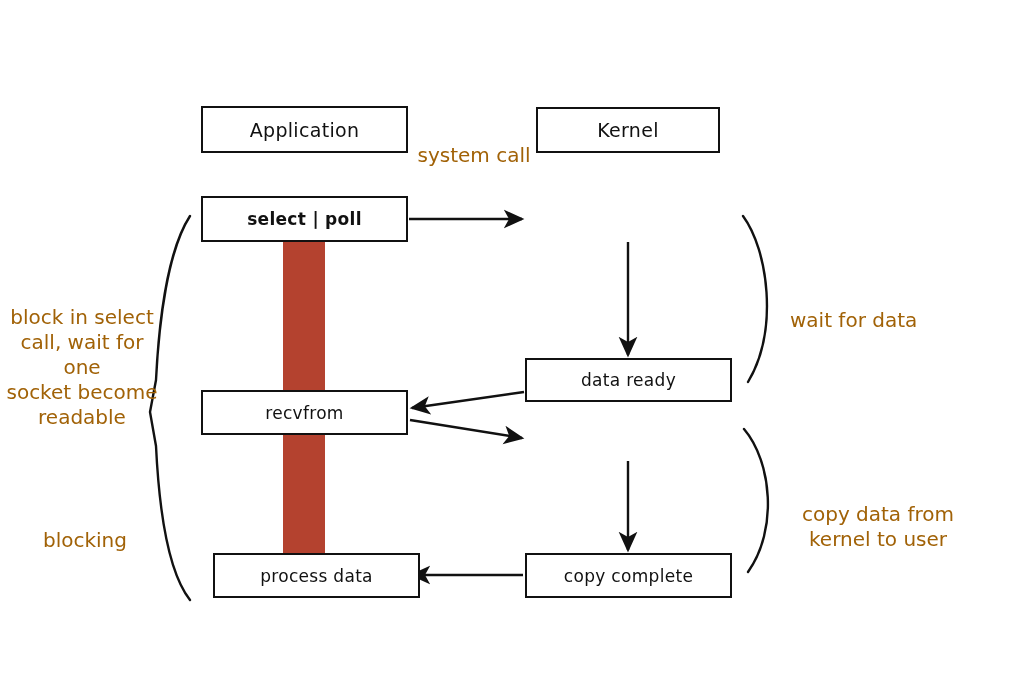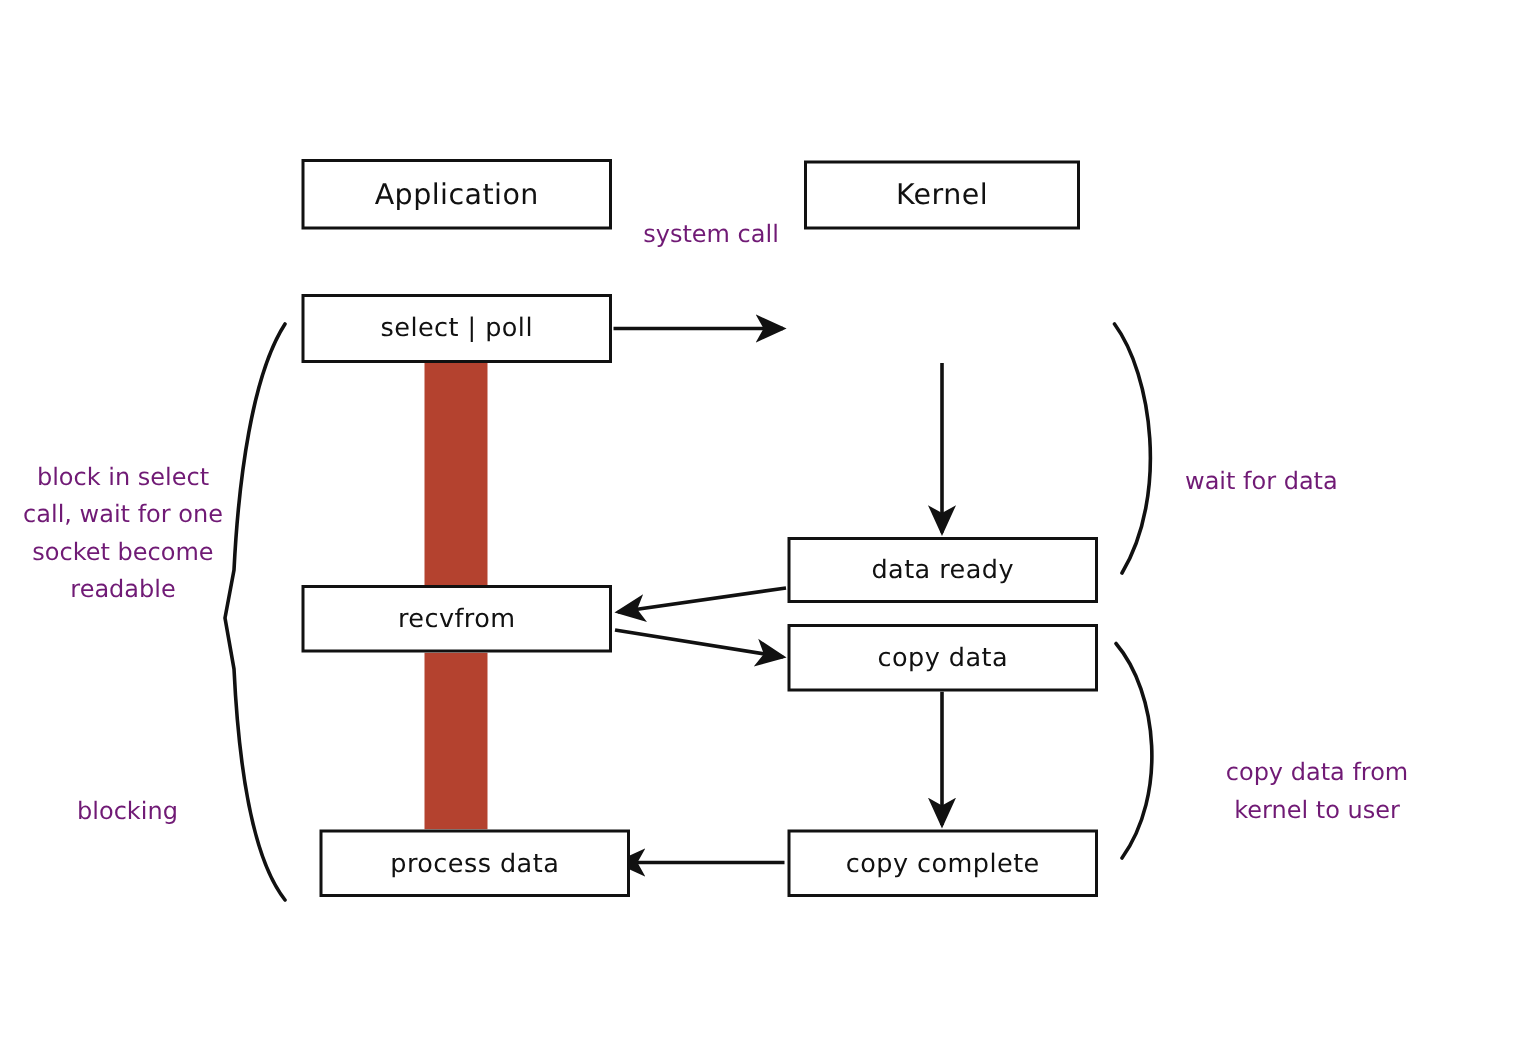--- a/index.html
+++ b/index.html
@@ -36,22 +36,22 @@
     align-items: center;
     justify-content: center;
     color: #111111;
     font-size: 17px;
     letter-spacing: 0.3px;
     z-index: 3;
   }
   .node.title-node { font-size: 19px; }
   .label {
     position: absolute;
-    color: #701a75;
-    font-size: 16px;
+    color: #a16207;
+    font-size: 20px;
     line-height: 25px;
     text-align: center;
     white-space: pre-line;
     z-index: 4;
   }
   .redbar {
     position: absolute;
     background: #b4422f;
     z-index: 2;
   }
@@ -95,36 +95,33 @@
   </div>
 
   <div class="label" style="left:414px; top:118px; width:120px;">
     <span>system call</span>
   </div>
 
   <div class="node title-node" style="left:536px; top:107px; width:184px; height:46px;">
     <span>Kernel</span>
   </div>
 
-  <div class="node" style="left:201px; top:196px; width:207px; height:46px;">
+  <div class="node" style="left:201px; top:196px; width:207px; height:46px;font-weight:bold;">
     <span>select | poll</span>
   </div>
 
 
   <div class="node" style="left:525px; top:358px; width:207px; height:44px;">
     <span>data ready</span>
   </div>
 
   <div class="node" style="left:201px; top:390px; width:207px; height:45px;">
     <span>recvfrom</span>
   </div>
 
-  <div class="node" style="left:525px; top:416px; width:207px; height:45px;">
-    <span>copy data</span>
-  </div>
 
   <div class="node" style="left:213px; top:553px; width:207px; height:45px;text-align:center;">
     <span>process data</span>
   </div>
 
   <div class="node" style="left:525px; top:553px; width:207px; height:45px;">
     <span>copy complete</span>
   </div>
 
   <div class="label" style="left:2px; top:280px; width:160px;">

